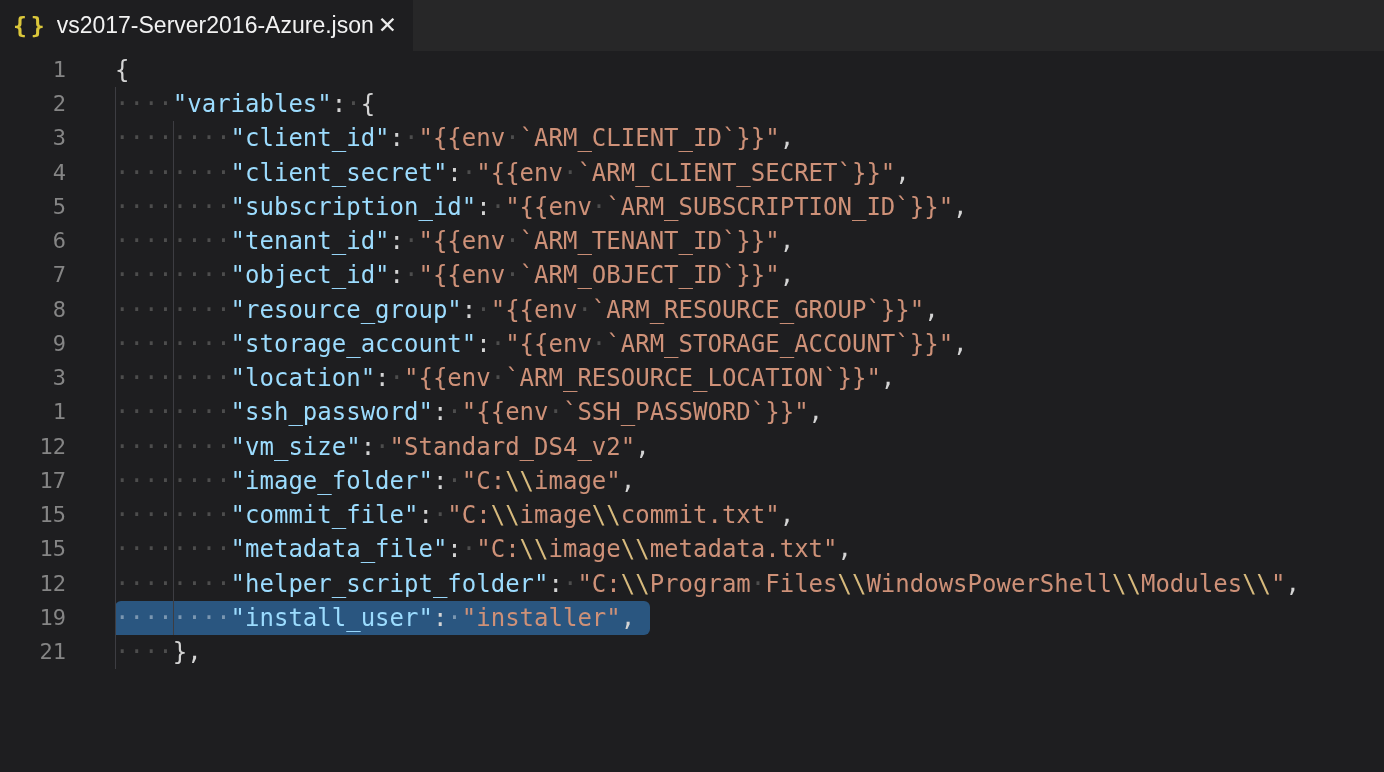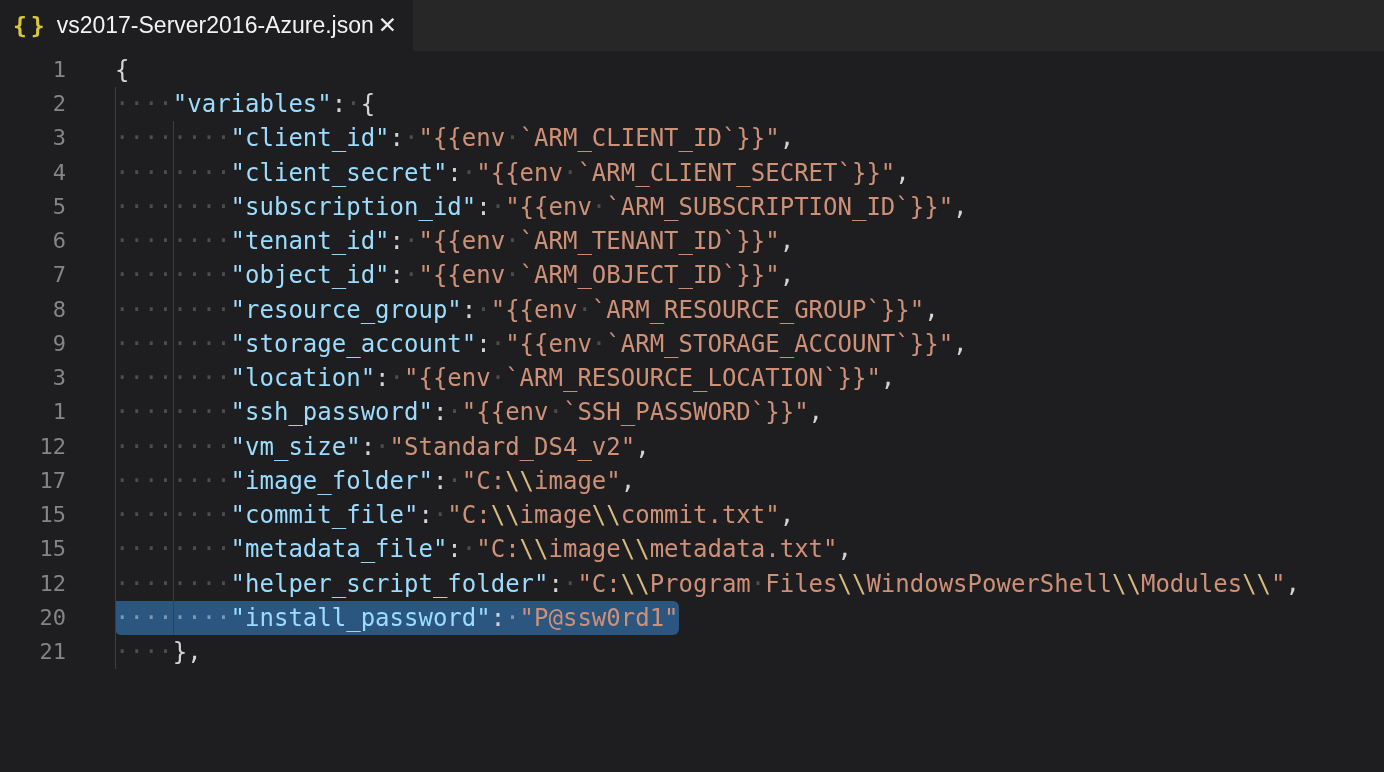--- a/index.html
+++ b/index.html
@@ -136,21 +136,21 @@
       </div>
       <div class="line">
         <span class="num">15</span>
         <span class="code"><i class="guide" style="left: 0ch;"></i><i class="guide" style="left: 4ch;"></i><span class="toks"><span class="tk-w">········</span><span class="tk-k">"metadata_file"</span><span class="tk-p">:</span><span class="tk-w">·</span><span class="tk-s">"C:</span><span class="tk-e">\\</span><span class="tk-s">image</span><span class="tk-e">\\</span><span class="tk-s">metadata.txt"</span><span class="tk-p">,</span></span></span>
       </div>
       <div class="line">
         <span class="num">12</span>
         <span class="code"><i class="guide" style="left: 0ch;"></i><i class="guide" style="left: 4ch;"></i><span class="toks"><span class="tk-w">········</span><span class="tk-k">"helper_script_folder"</span><span class="tk-p">:</span><span class="tk-w">·</span><span class="tk-s">"C:</span><span class="tk-e">\\</span><span class="tk-s">Program</span><span class="tk-w">·</span><span class="tk-s">Files</span><span class="tk-e">\\</span><span class="tk-s">WindowsPowerShell</span><span class="tk-e">\\</span><span class="tk-s">Modules</span><span class="tk-e">\\</span><span class="tk-s">"</span><span class="tk-p">,</span></span></span>
       </div>
       <div class="line sel-line">
-        <span class="num">20</span>
-        <span class="code"><i class="guide" style="left: 0ch;"></i><i class="guide" style="left: 4ch;"></i><i class="sel last" style="width: 39ch;"></i><span class="toks"><span class="tk-w">········</span><span class="tk-k">"install_password"</span><span class="tk-p">:</span><span class="tk-w">·</span><span class="tk-s">"P@ssw0rd1"</span></span></span>
+        <span class="num">19</span>
+        <span class="code"><i class="guide" style="left: 0ch;"></i><i class="guide" style="left: 4ch;"></i><i class="sel first" style="width: 37ch;"></i><span class="toks"><span class="tk-w">········</span><span class="tk-k">"install_user"</span><span class="tk-p">:</span><span class="tk-w">·</span><span class="tk-s">"installer"</span><span class="tk-p">,</span></span></span>
       </div>
       <div class="line">
         <span class="num">21</span>
         <span class="code"><i class="guide" style="left: 0ch;"></i><span class="toks"><span class="tk-w">····</span><span class="tk-p">},</span></span></span>
       </div>
     </div>
 </div>
 
 </body></html>

